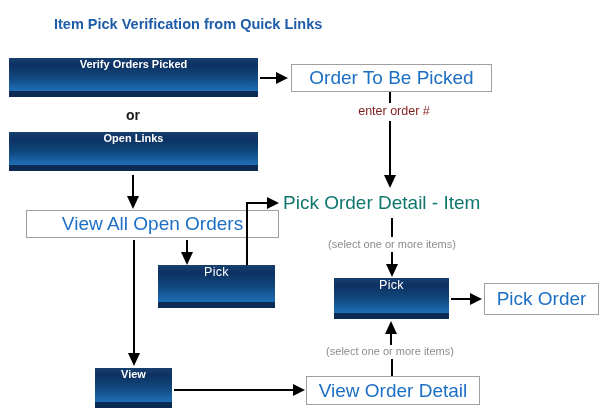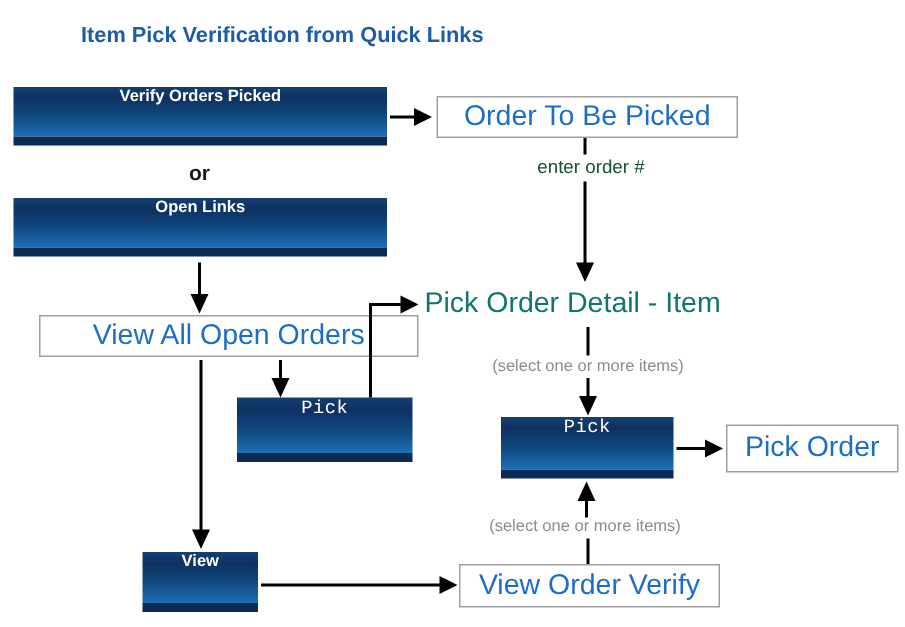--- a/index.html
+++ b/index.html
@@ -14,35 +14,35 @@
   }
   .btn{
     position:absolute;
     background:linear-gradient(180deg,#16406f 0%,#0d3162 22%,#11497f 60%,#1e6fb7 100%);
     border-bottom:6px solid #0b2b55;
     display:flex;align-items:flex-start;justify-content:center;
     color:#ffffff;box-sizing:border-box;
   }
   .btn .lbl{color:#fff;white-space:nowrap;}
   .btn-big .lbl{font-size:11px;font-weight:bold;}
-  .btn-sm .lbl{font-size:12.5px;font-weight:normal;letter-spacing:.3px;font-family:Liberation Mono, monospace;}
+  .btn-sm .lbl{font-size:12.5px;font-weight:normal;letter-spacing:.3px;}
   .btn-view .lbl{font-size:11px;font-weight:bold;}
   .pagebox{
     position:absolute;background:#ffffff;border:1px solid #9f9f9f;
     display:flex;align-items:center;justify-content:center;
     color:#1c6fc4;font-size:19px;box-sizing:border-box;white-space:nowrap;
   }
   .linktext{
     position:absolute;color:#0f766e;font-size:19px;white-space:nowrap;
   }
   .note{
     position:absolute;color:#8c8c8c;font-size:11px;text-align:center;white-space:nowrap;
   }
   .plain{
-    position:absolute;color:#14532d;font-size:12.5px;text-align:center;white-space:nowrap;
+    position:absolute;color:#7f1d1d;font-size:12.5px;text-align:center;white-space:nowrap;
   }
   .or{
     position:absolute;color:#1a1a1a;font-size:14px;font-weight:bold;text-align:center;
   }
   .hline{position:absolute;height:2px;background:#000;}
   .vline{position:absolute;width:2px;background:#000;}
   .arr-right{position:absolute;width:0;height:0;
     border-top:6px solid transparent;border-bottom:6px solid transparent;border-left:12px solid #000;}
   .arr-down{position:absolute;width:0;height:0;
     border-left:6px solid transparent;border-right:6px solid transparent;border-top:13px solid #000;}
@@ -116,21 +116,21 @@
   <div class="pagebox" style="left:484px;top:283px;width:115px;height:32px;">
     <span>Pick Order</span>
   </div>
 
   <div class="arr-up" style="left:385px;top:321px;"></div>
   <div class="vline" style="left:390px;top:333px;height:12px;"></div>
   <div class="note" style="left:315px;top:345px;width:150px;">(select one or more items)</div>
   <div class="vline" style="left:391px;top:359px;height:17px;"></div>
 
   <div class="pagebox" style="left:306px;top:376px;width:174px;height:29px;">
-    <span>View Order Verify</span>
+    <span>View Order Detail</span>
   </div>
 
   <div class="btn btn-view" style="left:95px;top:368px;width:77px;height:40px;">
     <span class="lbl">View</span>
   </div>
 
   <div class="hline" style="left:174px;top:389px;width:121px;"></div>
   <div class="arr-right" style="left:293px;top:384px;"></div>
 
 </div>

